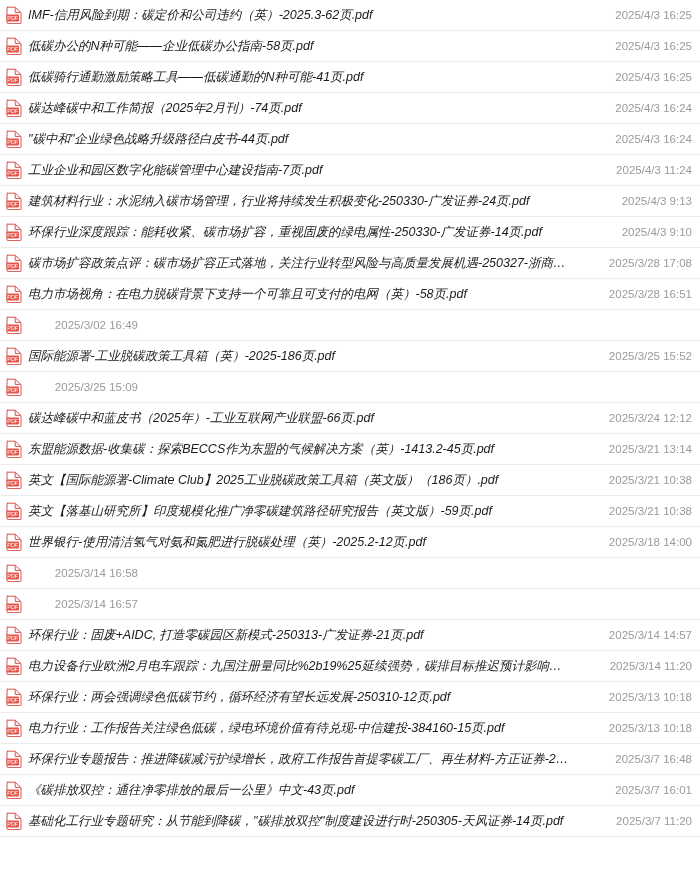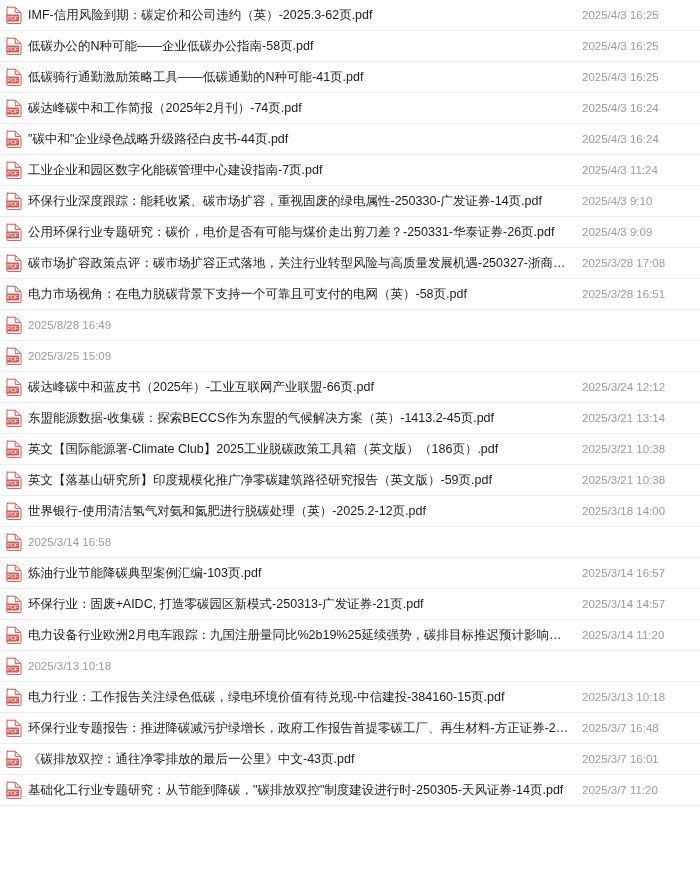--- a/index.html
+++ b/index.html
@@ -41,25 +41,26 @@
   .file-name {
     flex: 1 1 auto;
     font-size: 12.5px;
     line-height: 16px;
     color: #1b1b1b;
     white-space: nowrap;
     overflow: hidden;
     text-overflow: ellipsis;
     padding-right: 10px;
     letter-spacing: 0px;
+    font-style: italic;
   }
   .file-date {
     flex: 0 0 auto;
     width: 110px;
-    text-align: left;
+    text-align: right;
     font-size: 11.5px;
     line-height: 16px;
     color: #9a9a9a;
     white-space: nowrap;
   }
 </style>
 </head>
 <body>
 
 <div id="file-list">
@@ -137,44 +138,44 @@
   </div>
     <div class="file-row">
     <span class="pdf-icon">
       <svg width="16" height="18" viewBox="0 0 16 18" xmlns="http://www.w3.org/2000/svg">
         <path d="M1 1.2h8.2L15 6.6V16.8a.8.8 0 0 1-.8.8H1.8a.8.8 0 0 1-.8-.8V2a.8.8 0 0 1 .8-.8z" fill="#ffffff" stroke="#d9534f" stroke-width="1"></path>
         <path d="M9.2 1.4v5h5.2" fill="none" stroke="#d9534f" stroke-width="1"></path>
         <rect x="0.5" y="8.5" width="12.5" height="7" rx="1" fill="#e2574c"></rect>
         <text x="6.7" y="14.1" font-family="Liberation Sans, sans-serif" font-size="5.4" fill="#ffffff" text-anchor="middle">PDF</text>
       </svg>
     </span>
+    <span class="file-name">建筑材料行业：水泥纳入碳市场管理，行业将持续发生积极变化-250330-广发证券-24页.pdf</span>
+    <span class="file-date">2025/4/3 9:13</span>
+  </div>
+    <div class="file-row">
+    <span class="pdf-icon">
+      <svg width="16" height="18" viewBox="0 0 16 18" xmlns="http://www.w3.org/2000/svg">
+        <path d="M1 1.2h8.2L15 6.6V16.8a.8.8 0 0 1-.8.8H1.8a.8.8 0 0 1-.8-.8V2a.8.8 0 0 1 .8-.8z" fill="#ffffff" stroke="#d9534f" stroke-width="1"></path>
+        <path d="M9.2 1.4v5h5.2" fill="none" stroke="#d9534f" stroke-width="1"></path>
+        <rect x="0.5" y="8.5" width="12.5" height="7" rx="1" fill="#e2574c"></rect>
+        <text x="6.7" y="14.1" font-family="Liberation Sans, sans-serif" font-size="5.4" fill="#ffffff" text-anchor="middle">PDF</text>
+      </svg>
+    </span>
     <span class="file-name">环保行业深度跟踪：能耗收紧、碳市场扩容，重视固废的绿电属性-250330-广发证券-14页.pdf</span>
     <span class="file-date">2025/4/3 9:10</span>
   </div>
     <div class="file-row">
     <span class="pdf-icon">
       <svg width="16" height="18" viewBox="0 0 16 18" xmlns="http://www.w3.org/2000/svg">
         <path d="M1 1.2h8.2L15 6.6V16.8a.8.8 0 0 1-.8.8H1.8a.8.8 0 0 1-.8-.8V2a.8.8 0 0 1 .8-.8z" fill="#ffffff" stroke="#d9534f" stroke-width="1"></path>
         <path d="M9.2 1.4v5h5.2" fill="none" stroke="#d9534f" stroke-width="1"></path>
         <rect x="0.5" y="8.5" width="12.5" height="7" rx="1" fill="#e2574c"></rect>
         <text x="6.7" y="14.1" font-family="Liberation Sans, sans-serif" font-size="5.4" fill="#ffffff" text-anchor="middle">PDF</text>
       </svg>
     </span>
-    <span class="file-name">公用环保行业专题研究：碳价，电价是否有可能与煤价走出剪刀差？-250331-华泰证券-26页.pdf</span>
-    <span class="file-date">2025/4/3 9:09</span>
-  </div>
-    <div class="file-row">
-    <span class="pdf-icon">
-      <svg width="16" height="18" viewBox="0 0 16 18" xmlns="http://www.w3.org/2000/svg">
-        <path d="M1 1.2h8.2L15 6.6V16.8a.8.8 0 0 1-.8.8H1.8a.8.8 0 0 1-.8-.8V2a.8.8 0 0 1 .8-.8z" fill="#ffffff" stroke="#d9534f" stroke-width="1"></path>
-        <path d="M9.2 1.4v5h5.2" fill="none" stroke="#d9534f" stroke-width="1"></path>
-        <rect x="0.5" y="8.5" width="12.5" height="7" rx="1" fill="#e2574c"></rect>
-        <text x="6.7" y="14.1" font-family="Liberation Sans, sans-serif" font-size="5.4" fill="#ffffff" text-anchor="middle">PDF</text>
-      </svg>
-    </span>
     <span class="file-name">碳市场扩容政策点评：碳市场扩容正式落地，关注行业转型风险与高质量发展机遇-250327-浙商证券-1...</span>
     <span class="file-date">2025/3/28 17:08</span>
   </div>
     <div class="file-row">
     <span class="pdf-icon">
       <svg width="16" height="18" viewBox="0 0 16 18" xmlns="http://www.w3.org/2000/svg">
         <path d="M1 1.2h8.2L15 6.6V16.8a.8.8 0 0 1-.8.8H1.8a.8.8 0 0 1-.8-.8V2a.8.8 0 0 1 .8-.8z" fill="#ffffff" stroke="#d9534f" stroke-width="1"></path>
         <path d="M9.2 1.4v5h5.2" fill="none" stroke="#d9534f" stroke-width="1"></path>
         <rect x="0.5" y="8.5" width="12.5" height="7" rx="1" fill="#e2574c"></rect>
         <text x="6.7" y="14.1" font-family="Liberation Sans, sans-serif" font-size="5.4" fill="#ffffff" text-anchor="middle">PDF</text>
@@ -185,21 +186,33 @@
   </div>
     <div class="file-row">
     <span class="pdf-icon">
       <svg width="16" height="18" viewBox="0 0 16 18" xmlns="http://www.w3.org/2000/svg">
         <path d="M1 1.2h8.2L15 6.6V16.8a.8.8 0 0 1-.8.8H1.8a.8.8 0 0 1-.8-.8V2a.8.8 0 0 1 .8-.8z" fill="#ffffff" stroke="#d9534f" stroke-width="1"></path>
         <path d="M9.2 1.4v5h5.2" fill="none" stroke="#d9534f" stroke-width="1"></path>
         <rect x="0.5" y="8.5" width="12.5" height="7" rx="1" fill="#e2574c"></rect>
         <text x="6.7" y="14.1" font-family="Liberation Sans, sans-serif" font-size="5.4" fill="#ffffff" text-anchor="middle">PDF</text>
       </svg>
     </span>
-    <span class="file-date">2025/8/28 16:49</span>
+    <span class="file-date">2025/3/02 16:49</span>
+  </div>
+    <div class="file-row">
+    <span class="pdf-icon">
+      <svg width="16" height="18" viewBox="0 0 16 18" xmlns="http://www.w3.org/2000/svg">
+        <path d="M1 1.2h8.2L15 6.6V16.8a.8.8 0 0 1-.8.8H1.8a.8.8 0 0 1-.8-.8V2a.8.8 0 0 1 .8-.8z" fill="#ffffff" stroke="#d9534f" stroke-width="1"></path>
+        <path d="M9.2 1.4v5h5.2" fill="none" stroke="#d9534f" stroke-width="1"></path>
+        <rect x="0.5" y="8.5" width="12.5" height="7" rx="1" fill="#e2574c"></rect>
+        <text x="6.7" y="14.1" font-family="Liberation Sans, sans-serif" font-size="5.4" fill="#ffffff" text-anchor="middle">PDF</text>
+      </svg>
+    </span>
+    <span class="file-name">国际能源署-工业脱碳政策工具箱（英）-2025-186页.pdf</span>
+    <span class="file-date">2025/3/25 15:52</span>
   </div>
     <div class="file-row">
     <span class="pdf-icon">
       <svg width="16" height="18" viewBox="0 0 16 18" xmlns="http://www.w3.org/2000/svg">
         <path d="M1 1.2h8.2L15 6.6V16.8a.8.8 0 0 1-.8.8H1.8a.8.8 0 0 1-.8-.8V2a.8.8 0 0 1 .8-.8z" fill="#ffffff" stroke="#d9534f" stroke-width="1"></path>
         <path d="M9.2 1.4v5h5.2" fill="none" stroke="#d9534f" stroke-width="1"></path>
         <rect x="0.5" y="8.5" width="12.5" height="7" rx="1" fill="#e2574c"></rect>
         <text x="6.7" y="14.1" font-family="Liberation Sans, sans-serif" font-size="5.4" fill="#ffffff" text-anchor="middle">PDF</text>
       </svg>
     </span>
@@ -278,21 +291,20 @@
   </div>
     <div class="file-row">
     <span class="pdf-icon">
       <svg width="16" height="18" viewBox="0 0 16 18" xmlns="http://www.w3.org/2000/svg">
         <path d="M1 1.2h8.2L15 6.6V16.8a.8.8 0 0 1-.8.8H1.8a.8.8 0 0 1-.8-.8V2a.8.8 0 0 1 .8-.8z" fill="#ffffff" stroke="#d9534f" stroke-width="1"></path>
         <path d="M9.2 1.4v5h5.2" fill="none" stroke="#d9534f" stroke-width="1"></path>
         <rect x="0.5" y="8.5" width="12.5" height="7" rx="1" fill="#e2574c"></rect>
         <text x="6.7" y="14.1" font-family="Liberation Sans, sans-serif" font-size="5.4" fill="#ffffff" text-anchor="middle">PDF</text>
       </svg>
     </span>
-    <span class="file-name">炼油行业节能降碳典型案例汇编-103页.pdf</span>
     <span class="file-date">2025/3/14 16:57</span>
   </div>
     <div class="file-row">
     <span class="pdf-icon">
       <svg width="16" height="18" viewBox="0 0 16 18" xmlns="http://www.w3.org/2000/svg">
         <path d="M1 1.2h8.2L15 6.6V16.8a.8.8 0 0 1-.8.8H1.8a.8.8 0 0 1-.8-.8V2a.8.8 0 0 1 .8-.8z" fill="#ffffff" stroke="#d9534f" stroke-width="1"></path>
         <path d="M9.2 1.4v5h5.2" fill="none" stroke="#d9534f" stroke-width="1"></path>
         <rect x="0.5" y="8.5" width="12.5" height="7" rx="1" fill="#e2574c"></rect>
         <text x="6.7" y="14.1" font-family="Liberation Sans, sans-serif" font-size="5.4" fill="#ffffff" text-anchor="middle">PDF</text>
       </svg>
@@ -314,20 +326,21 @@
   </div>
     <div class="file-row">
     <span class="pdf-icon">
       <svg width="16" height="18" viewBox="0 0 16 18" xmlns="http://www.w3.org/2000/svg">
         <path d="M1 1.2h8.2L15 6.6V16.8a.8.8 0 0 1-.8.8H1.8a.8.8 0 0 1-.8-.8V2a.8.8 0 0 1 .8-.8z" fill="#ffffff" stroke="#d9534f" stroke-width="1"></path>
         <path d="M9.2 1.4v5h5.2" fill="none" stroke="#d9534f" stroke-width="1"></path>
         <rect x="0.5" y="8.5" width="12.5" height="7" rx="1" fill="#e2574c"></rect>
         <text x="6.7" y="14.1" font-family="Liberation Sans, sans-serif" font-size="5.4" fill="#ffffff" text-anchor="middle">PDF</text>
       </svg>
     </span>
+    <span class="file-name">环保行业：两会强调绿色低碳节约，循环经济有望长远发展-250310-12页.pdf</span>
     <span class="file-date">2025/3/13 10:18</span>
   </div>
     <div class="file-row">
     <span class="pdf-icon">
       <svg width="16" height="18" viewBox="0 0 16 18" xmlns="http://www.w3.org/2000/svg">
         <path d="M1 1.2h8.2L15 6.6V16.8a.8.8 0 0 1-.8.8H1.8a.8.8 0 0 1-.8-.8V2a.8.8 0 0 1 .8-.8z" fill="#ffffff" stroke="#d9534f" stroke-width="1"></path>
         <path d="M9.2 1.4v5h5.2" fill="none" stroke="#d9534f" stroke-width="1"></path>
         <rect x="0.5" y="8.5" width="12.5" height="7" rx="1" fill="#e2574c"></rect>
         <text x="6.7" y="14.1" font-family="Liberation Sans, sans-serif" font-size="5.4" fill="#ffffff" text-anchor="middle">PDF</text>
       </svg>

